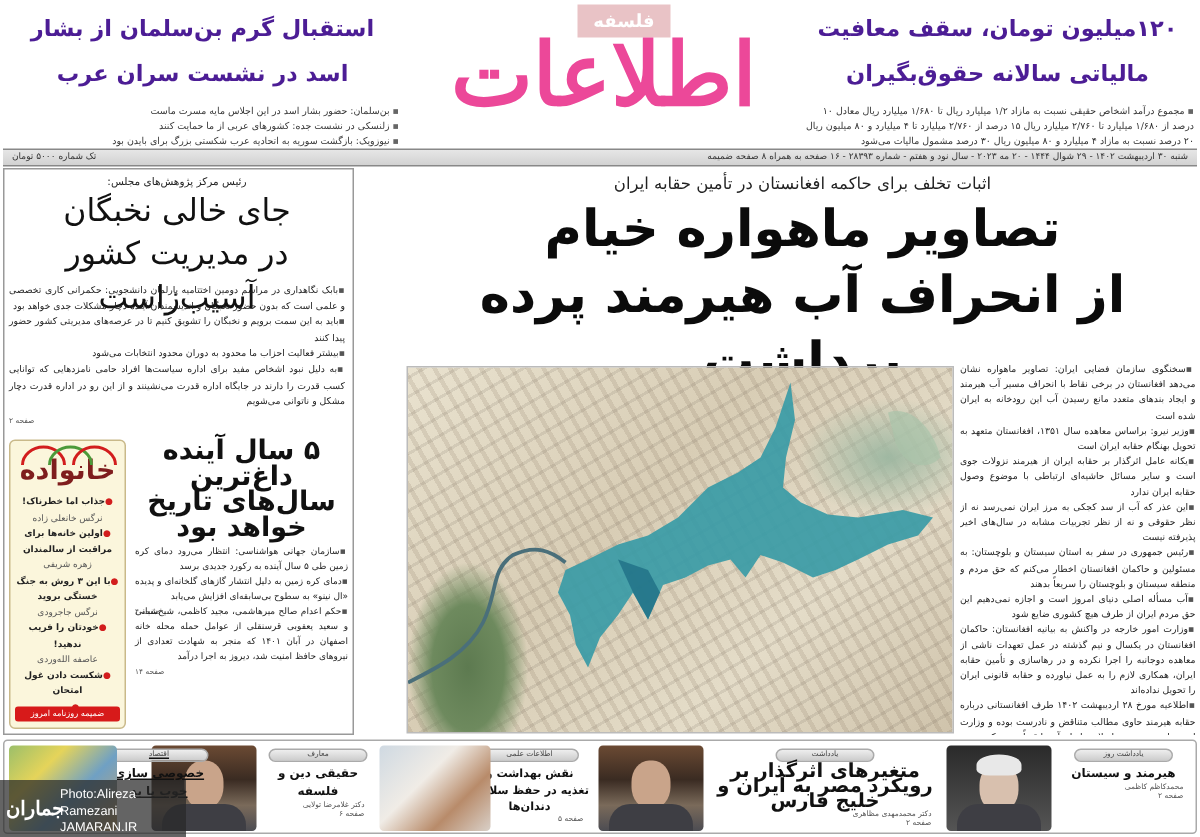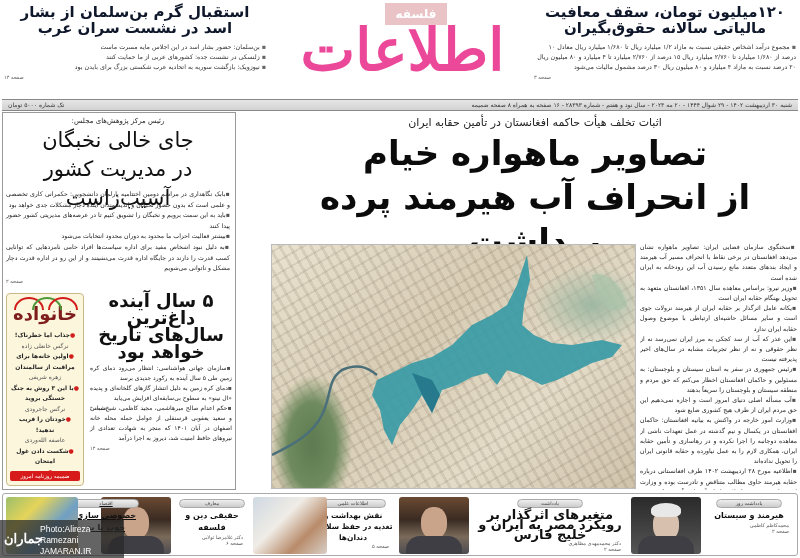--- a/index.html
+++ b/index.html
@@ -10,21 +10,21 @@
 
   
   .masthead { left: 0; top: 0; width: 800px; height: 97px; }
   .logo { left: 265px; top: 0; width: 275px; height: 95px; text-align: center; }
   .logo-main { position: absolute; left: 0; right: 0; top: 14px; font-family: "DejaVu Serif", serif; font-weight: bold; font-size: 58px; color: #ec4899; line-height: 72px; letter-spacing: 2px; }
   .logo-tag { position: absolute; left: 120px; top: 3px; width: 62px; height: 22px; background: #e9c3c6; color: #fff; font-size: 12px; line-height: 22px; font-weight: bold; text-align: center; }
 
   .top-story { top: 4px; width: 262px; text-align: center; }
   .top-right { right: 4px; }
   .top-left { left: 4px; }
-  .top-story h2 { font-size: 15px; font-weight: bold; line-height: 16px; color: #0f172a; }
+  .top-story h2 { font-size: 15px; font-weight: bold; line-height: 30px; color: #4c1d95; }
   .top-story ul { list-style: none; margin-top: 6px; text-align: right; font-size: 6.3px; line-height: 10px; color: #333; }
   .top-story ul li::before { content: "\25AA  "; color: #666; }
   .page-ref { font-size: 5px; color: #555; text-align: left; direction: rtl; margin-top: 2px; }
 
   .datebar { left: 2px; top: 99px; width: 796px; height: 12px; background: linear-gradient(#e6e6e6, #d2d2d2); border-top: 1px solid #888; border-bottom: 1px solid #888; font-size: 6px; line-height: 10px; color: #333; padding: 0 6px; white-space: nowrap; overflow: hidden; display: flex; justify-content: space-between; }
 
   
   .kicker { left: 270px; top: 116px; width: 530px; text-align: center; font-size: 11px; color: #222; }
   .headline { left: 270px; top: 131px; width: 530px; text-align: center; font-weight: bold; font-size: 34px; line-height: 44px; color: #0b0b0b; letter-spacing: -0.5px; }
 
@@ -110,21 +110,21 @@
     </ul>
     <div class="page-ref">صفحه ۱۴</div>
   </div>
 </div>
 
 <div class="abs datebar">
   <span>شنبه ۳۰ اردیبهشت ۱۴۰۲ - ۲۹ شوال ۱۴۴۴ - ۲۰ مه ۲۰۲۳ - سال نود و هفتم - شماره ۲۸۳۹۳ - ۱۶ صفحه به همراه ۸ صفحه ضمیمه</span>
   <span>تک شماره ۵۰۰۰ تومان</span>
 </div>
 
-<div class="abs kicker">اثبات تخلف هیأت حاکمه افغانستان در تأمین حقابه ایران</div>
+<div class="abs kicker">اثبات تخلف برای حاکمه افغانستان در تأمین حقابه ایران</div>
 <div class="abs headline">
   <div>تصاویر ماهواره خیام</div>
   <div>از انحراف آب هیرمند پرده برداشت</div>
 </div>
 
 <div class="abs sat">
   <svg width="365" height="245" viewBox="0 0 365 245">
     <path d="M255,10 L245,40 L235,60 L220,70 L200,80 L180,100 L160,112 L140,118 L120,128 L105,135 L100,150 L108,165 L112,185 L120,200 L128,180 L140,165 L150,150 L160,168 L170,145 L185,140 L200,132 L215,128 L225,140 L235,125 L250,130 L270,140 L285,135 L300,128 L320,118 L340,112 L350,100 L330,95 L300,100 L280,98 L262,90 L250,80 L252,60 L258,35 Z" fill="#3a9ba6" opacity="0.92"></path>
     <path d="M140,128 L150,150 L160,168 L168,150 L160,135 Z" fill="#1f6f86" opacity="0.8"></path>
     <path d="M0,210 C20,200 40,190 50,170 C60,150 55,135 70,125 C85,118 95,122 105,130" stroke="#4a6f7a" stroke-width="2.5" fill="none"></path>

